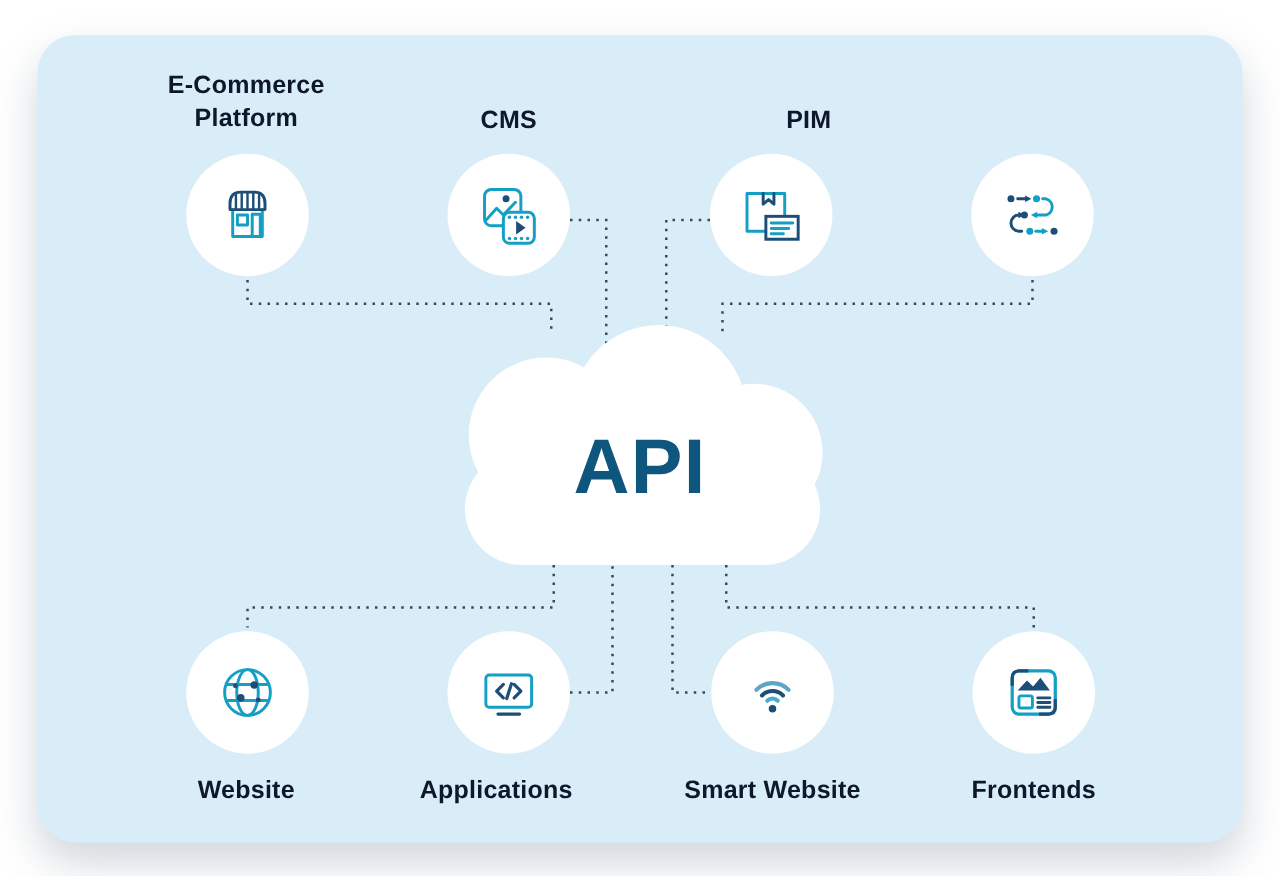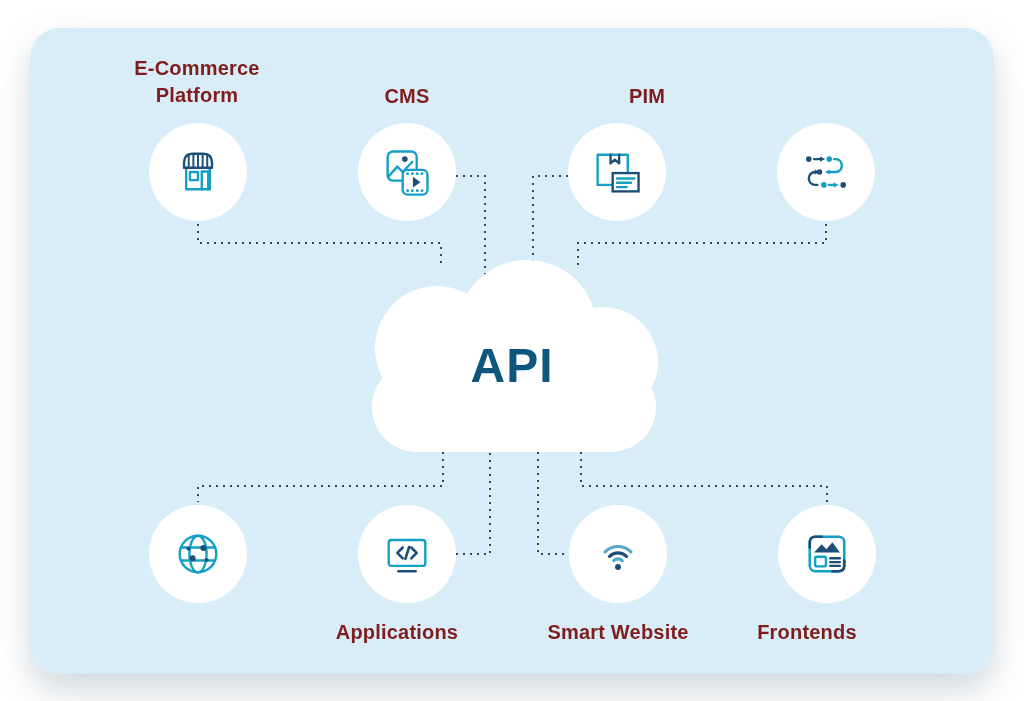--- a/index.html
+++ b/index.html
@@ -5,23 +5,23 @@
   html,body{margin:0;padding:0;background:#ffffff;width:1024px;height:701px;
     font-family:"Liberation Sans", sans-serif;overflow:hidden;}
   .stage{position:relative;width:1024px;height:701px;}
   .card{position:absolute;left:30px;top:28px;width:964px;height:646px;
     background:#d9edf8;border-radius:30px;
     box-shadow:0 16px 34px rgba(90,110,130,.28);}
   svg.overlay{position:absolute;left:0;top:0;width:1024px;height:701px;z-index:2;}
   .node-circle{position:absolute;width:98px;height:98px;border-radius:50%;
     background:#ffffff;display:flex;align-items:center;justify-content:center;z-index:3;}
   .node-label{position:absolute;z-index:3;text-align:center;font-weight:bold;
-    color:#7f1d1d;font-size:20px;line-height:27px;letter-spacing:.2px;}
+    color:#0f172a;font-size:20px;line-height:27px;letter-spacing:.2px;}
   .api-label{position:absolute;left:402px;top:338px;width:220px;z-index:4;
-    text-align:center;font-weight:bold;font-size:48px;letter-spacing:1px;
+    text-align:center;font-weight:bold;font-size:62px;letter-spacing:1px;
     color:#0e567e;}
   .icon{display:block;}
   .st-c{stroke:#149fc5;fill:none;stroke-width:2.2;stroke-linecap:round;stroke-linejoin:round;}
   .st-d{stroke:#1d4e77;fill:none;stroke-width:2.2;stroke-linecap:round;stroke-linejoin:round;}
   .f-d{fill:#1d4e77;stroke:none;}
   .f-c{fill:#149fc5;stroke:none;}
   .conn{stroke:#36495c;stroke-width:2;fill:none;stroke-dasharray:2 5;stroke-linecap:butt;}
 </style>
 </head>
 <body>
@@ -116,20 +116,21 @@
     <svg class="icon" width="56" height="56" viewBox="0 0 52 52">
       <circle class="st-c" cx="26" cy="26" r="17"></circle>
       <ellipse class="st-c" cx="26" cy="26" rx="8" ry="17"></ellipse>
       <path class="st-c" d="M11,20 H41 M11,32 H41"></path>
       <circle class="f-d" cx="17" cy="21" r="1.8"></circle>
       <circle class="f-d" cx="31" cy="20.5" r="2.8"></circle>
       <circle class="f-d" cx="21" cy="30" r="2.8"></circle>
       <circle class="f-d" cx="34" cy="31.5" r="1.8"></circle>
     </svg>
   </div>
+  <div class="node-label" style="left:117px;top:619px;width:160px">Website</div>
 
   <div class="node-circle" style="left:358px;top:505px">
     <svg class="icon" width="56" height="56" viewBox="0 0 52 52">
       <rect class="st-c" x="9" y="13" width="34" height="24" rx="2.5"></rect>
       <path class="st-d" style="stroke-width:2.4" d="M22,20 L17,25 L22,30"></path>
       <path class="st-d" style="stroke-width:2.4" d="M24.5,30.5 L28,19.5"></path>
       <path class="st-d" style="stroke-width:2.4" d="M30,20 L35,25 L30,30"></path>
       <path class="st-d" style="stroke-width:2.4" d="M18,42 H34"></path>
     </svg>
   </div>
@@ -148,14 +149,14 @@
   <div class="node-circle" style="left:778px;top:505px">
     <svg class="icon" width="56" height="56" viewBox="0 0 52 52">
       <rect x="10" y="10" width="32" height="32" rx="5" fill="none" stroke="#149fc5" stroke-width="2.4"></rect>
       <path d="M10,21 V15 Q10,10 15,10 H22" fill="none" stroke="#1d4e77" stroke-width="2.4"></path>
       <path d="M42,31 V37 Q42,42 37,42 H30" fill="none" stroke="#1d4e77" stroke-width="2.4"></path>
       <path class="f-d" d="M14,24.5 L21,17 L25.5,21.5 L31,15 L38,24.5 Z"></path>
       <rect x="15" y="28.5" width="10" height="9" rx="1.5" fill="none" stroke="#149fc5" stroke-width="2.2"></rect>
       <path d="M29,30 H38 M29,33.5 H38 M29,37 H38" stroke="#1d4e77" stroke-width="2.2" stroke-linecap="round"></path>
     </svg>
   </div>
-  <div class="node-label" style="left:707px;top:619px;width:200px">Frontends</div>
+  <div class="node-label" style="left:727px;top:619px;width:200px">Frontends</div>
 </div>
 
 </body></html>

